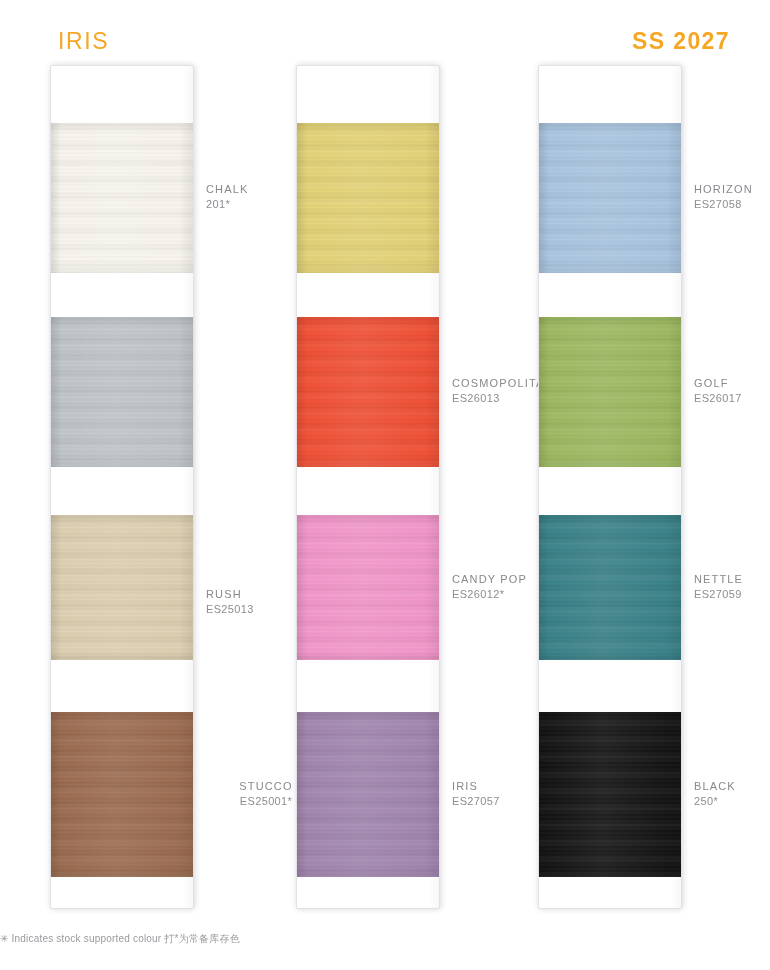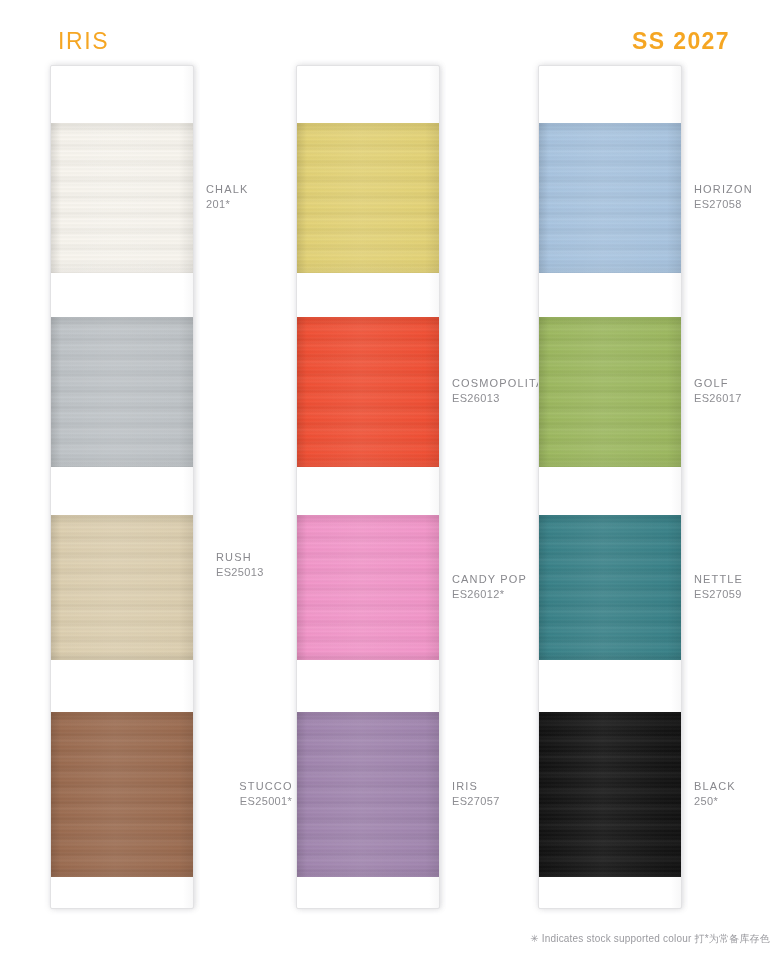--- a/index.html
+++ b/index.html
@@ -166,21 +166,21 @@
     color: #8d8d92;
     white-space: nowrap;
   }
 
   
   .footnote {
     position: absolute;
     left: 0;
     top: 932px;
     width: 770px;
-    text-align: right;
+    text-align: left;
     font-size: 10px;
     letter-spacing: 0.2px;
     color: #9a9a9f;
     line-height: 14px;
   }
 </style>
 </head>
 <body>
 
 <div class="header">
@@ -206,21 +206,21 @@
         <div class="fibre"></div>
         <div class="fibre2"></div>
         <div class="shade"></div>
       </div>
       <div class="swatch" style="top: 450px; height: 145px; --sw: #ddcfb0;">
         <div class="fill"></div>
         <div class="fibre"></div>
         <div class="fibre2"></div>
         <div class="shade"></div>
       </div>
-      <div class="label" style="top: 485px; margin-left: 10px;">
+      <div class="label" style="top: 522px;">
         <div class="name">RUSH</div>
         <div class="code">ES25013</div>
       </div>
       <div class="swatch" style="top: 647px; height: 165px; --sw: #9a6a4e;">
         <div class="fill"></div>
         <div class="fibre"></div>
         <div class="fibre2"></div>
         <div class="shade"></div>
       </div>
       <div class="label" style="top: 713.5px; text-align: center;">

